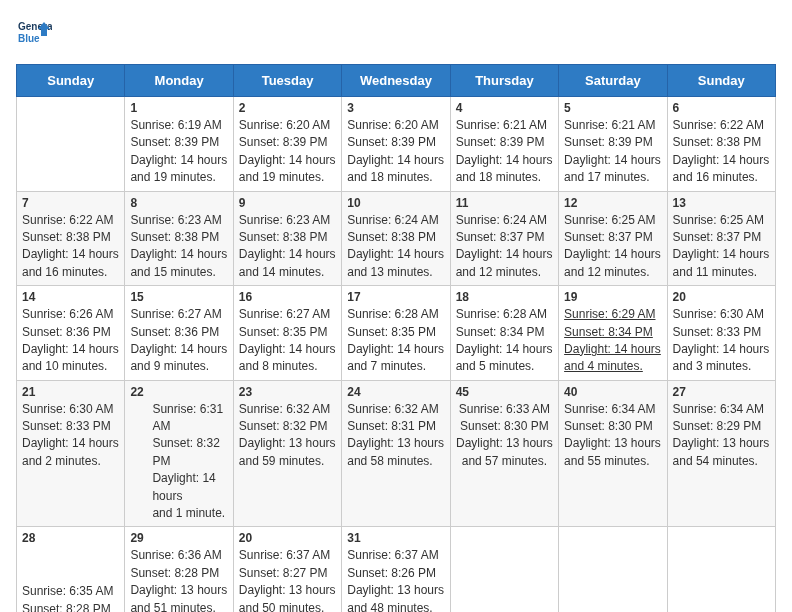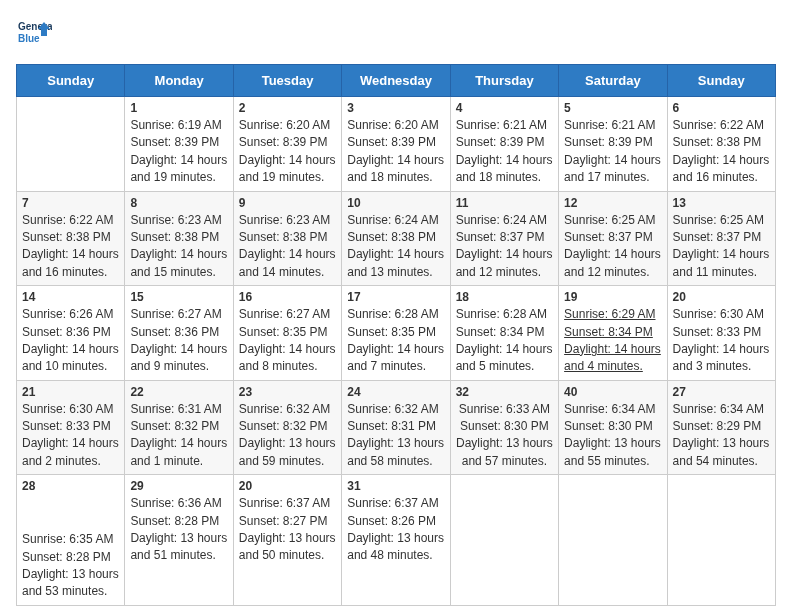--- a/index.html
+++ b/index.html
@@ -256,41 +256,41 @@
       <tr>
         <td>
           <span class="day-number">21</span>
           <div class="day-info" style="white-space: pre-wrap;">Sunrise: 6:30 AM
 Sunset: 8:33 PM
 Daylight: 14 hours
 and 2 minutes.</div>
         </td>
         <td>
           <span class="day-number">22</span>
-          <div class="day-info" style="white-space: pre-wrap;">Sunrise: 6:31 AM
+          <div class="day-info" style="white-space: pre-wrap; margin-left: 22px;">Sunrise: 6:31 AM
 Sunset: 8:32 PM
 Daylight: 14 hours
 and 1 minute.</div>
         </td>
         <td>
           <span class="day-number">23</span>
           <div class="day-info" style="white-space: pre-wrap;">Sunrise: 6:32 AM
 Sunset: 8:32 PM
 Daylight: 13 hours
 and 59 minutes.</div>
         </td>
         <td>
           <span class="day-number">24</span>
           <div class="day-info" style="white-space: pre-wrap;">Sunrise: 6:32 AM
 Sunset: 8:31 PM
 Daylight: 13 hours
 and 58 minutes.</div>
         </td>
         <td>
-          <span class="day-number">32</span>
+          <span class="day-number">45</span>
           <div class="day-info" style="white-space: pre-wrap; text-align: center;">Sunrise: 6:33 AM
 Sunset: 8:30 PM
 Daylight: 13 hours
 and 57 minutes.</div>
         </td>
         <td>
           <span class="day-number">40</span>
           <div class="day-info" style="white-space: pre-wrap;">Sunrise: 6:34 AM
 Sunset: 8:30 PM
 Daylight: 13 hours

